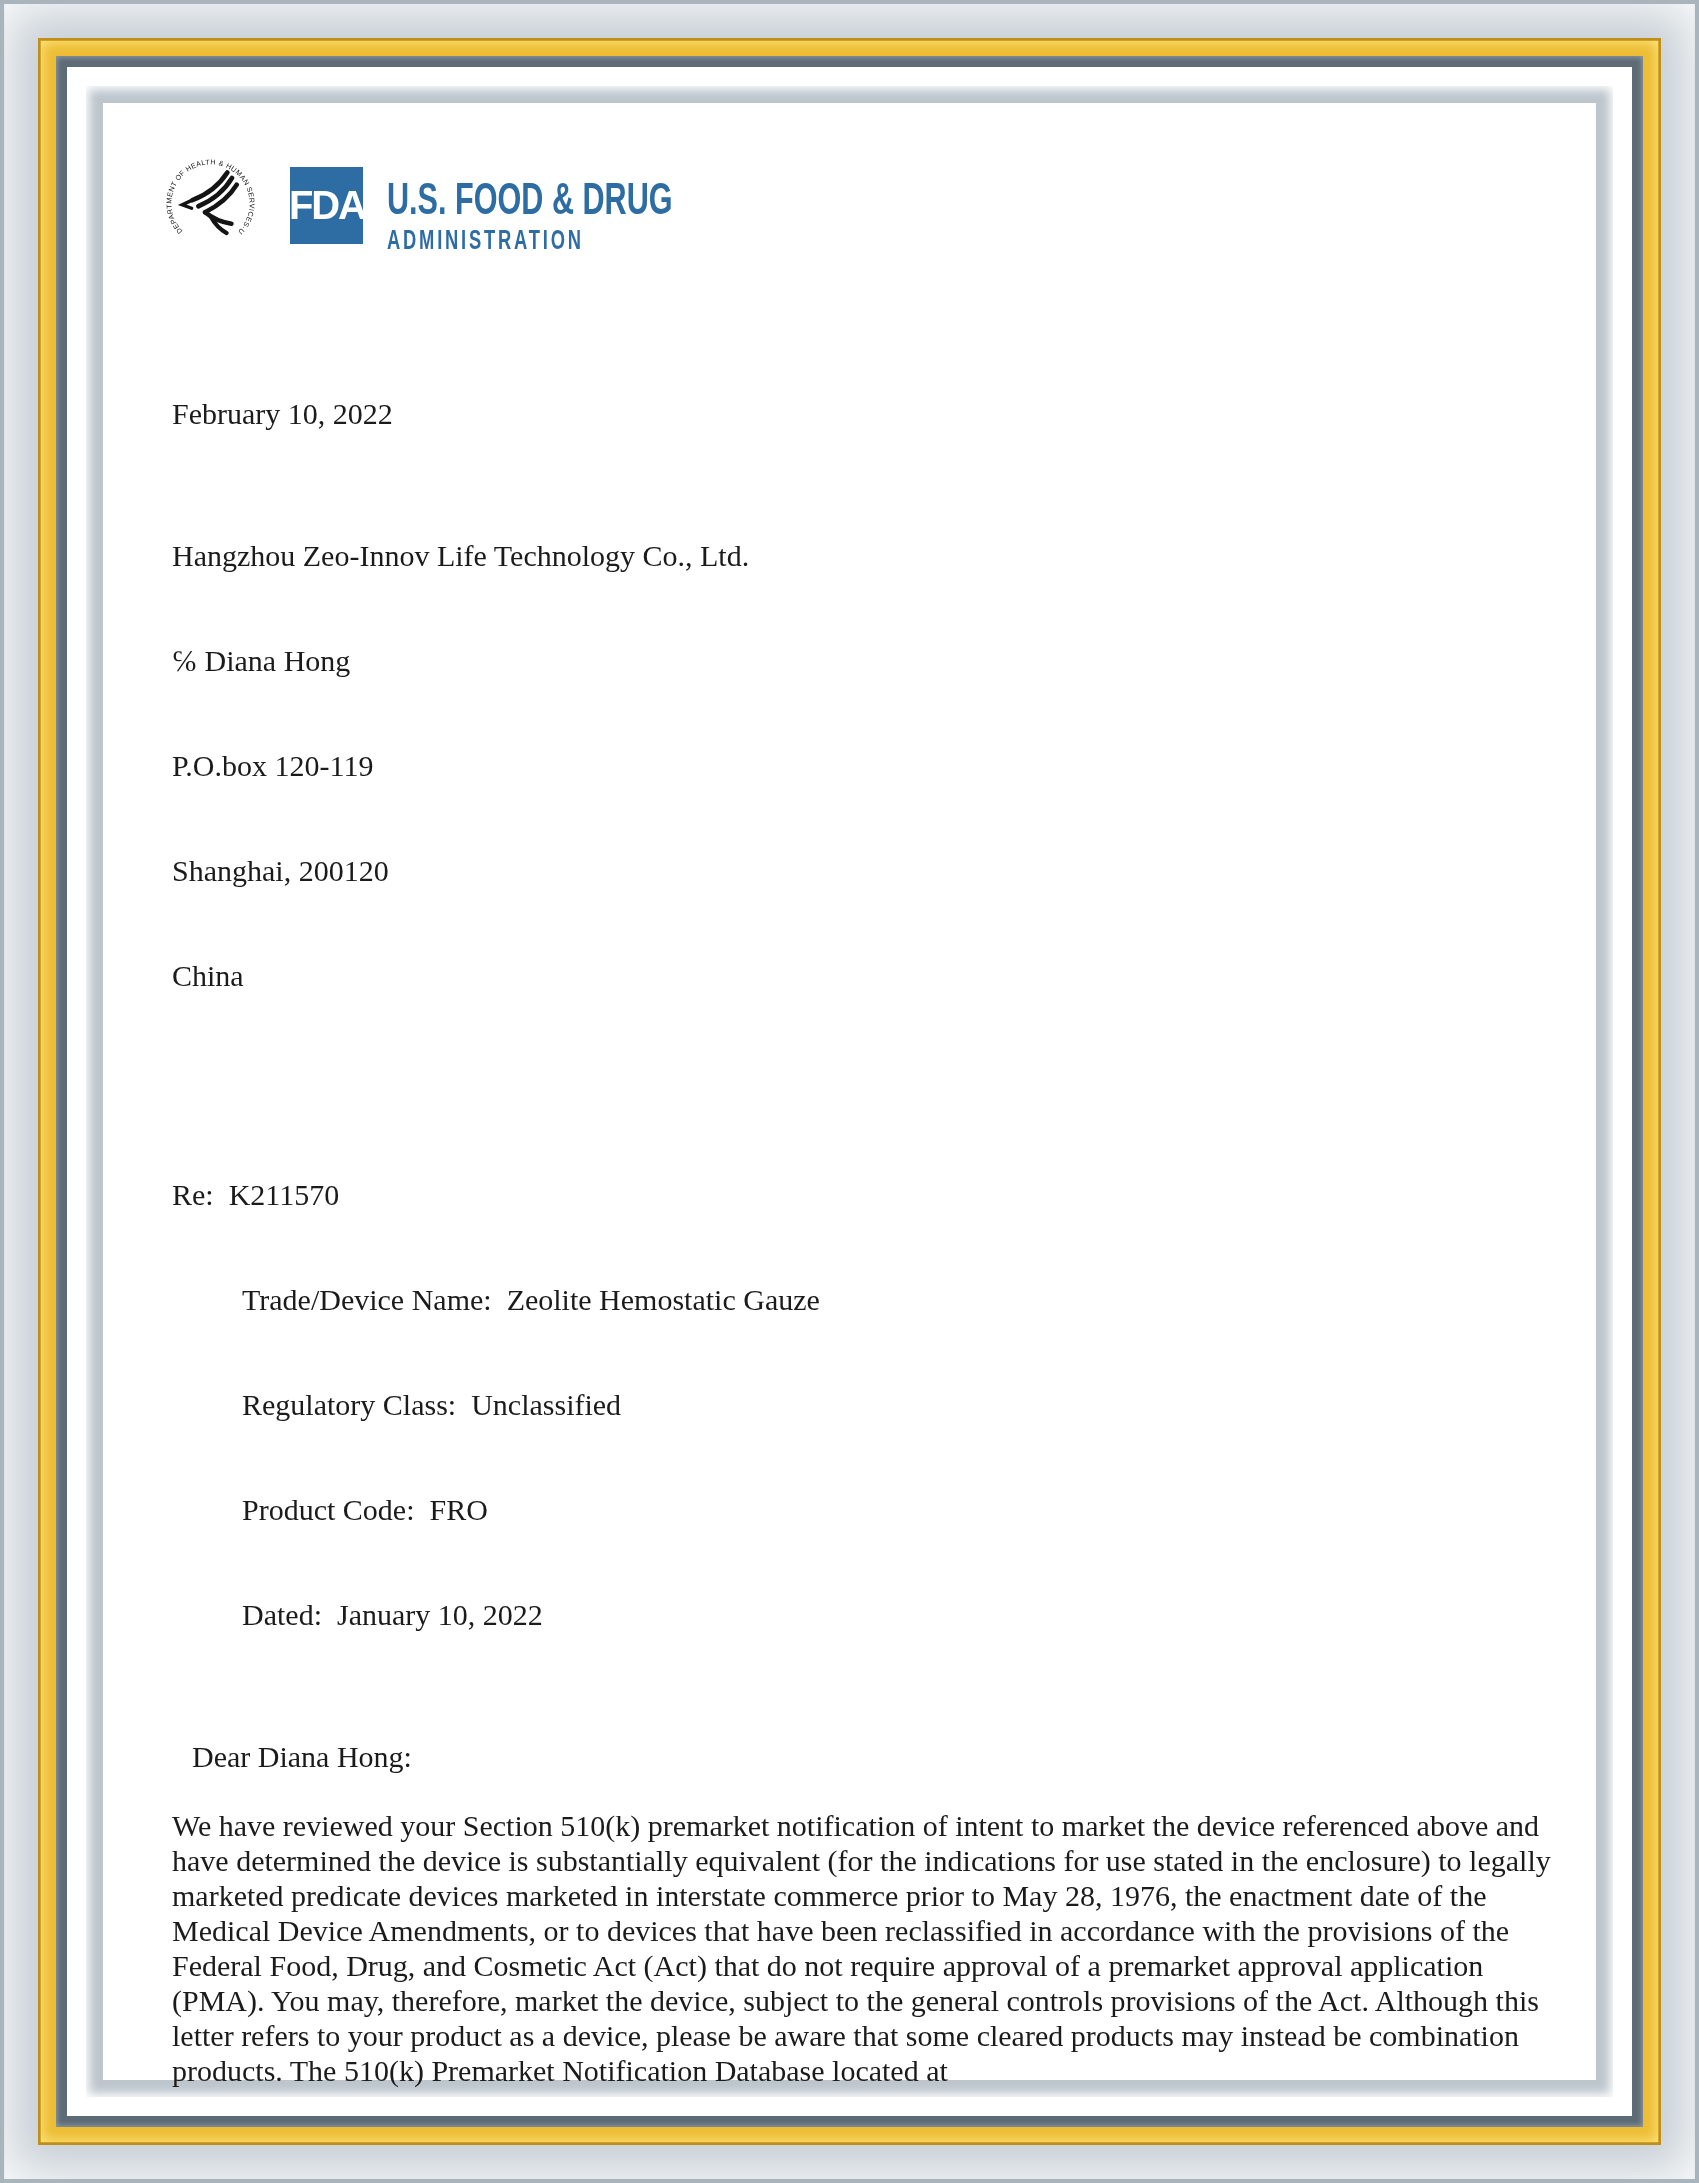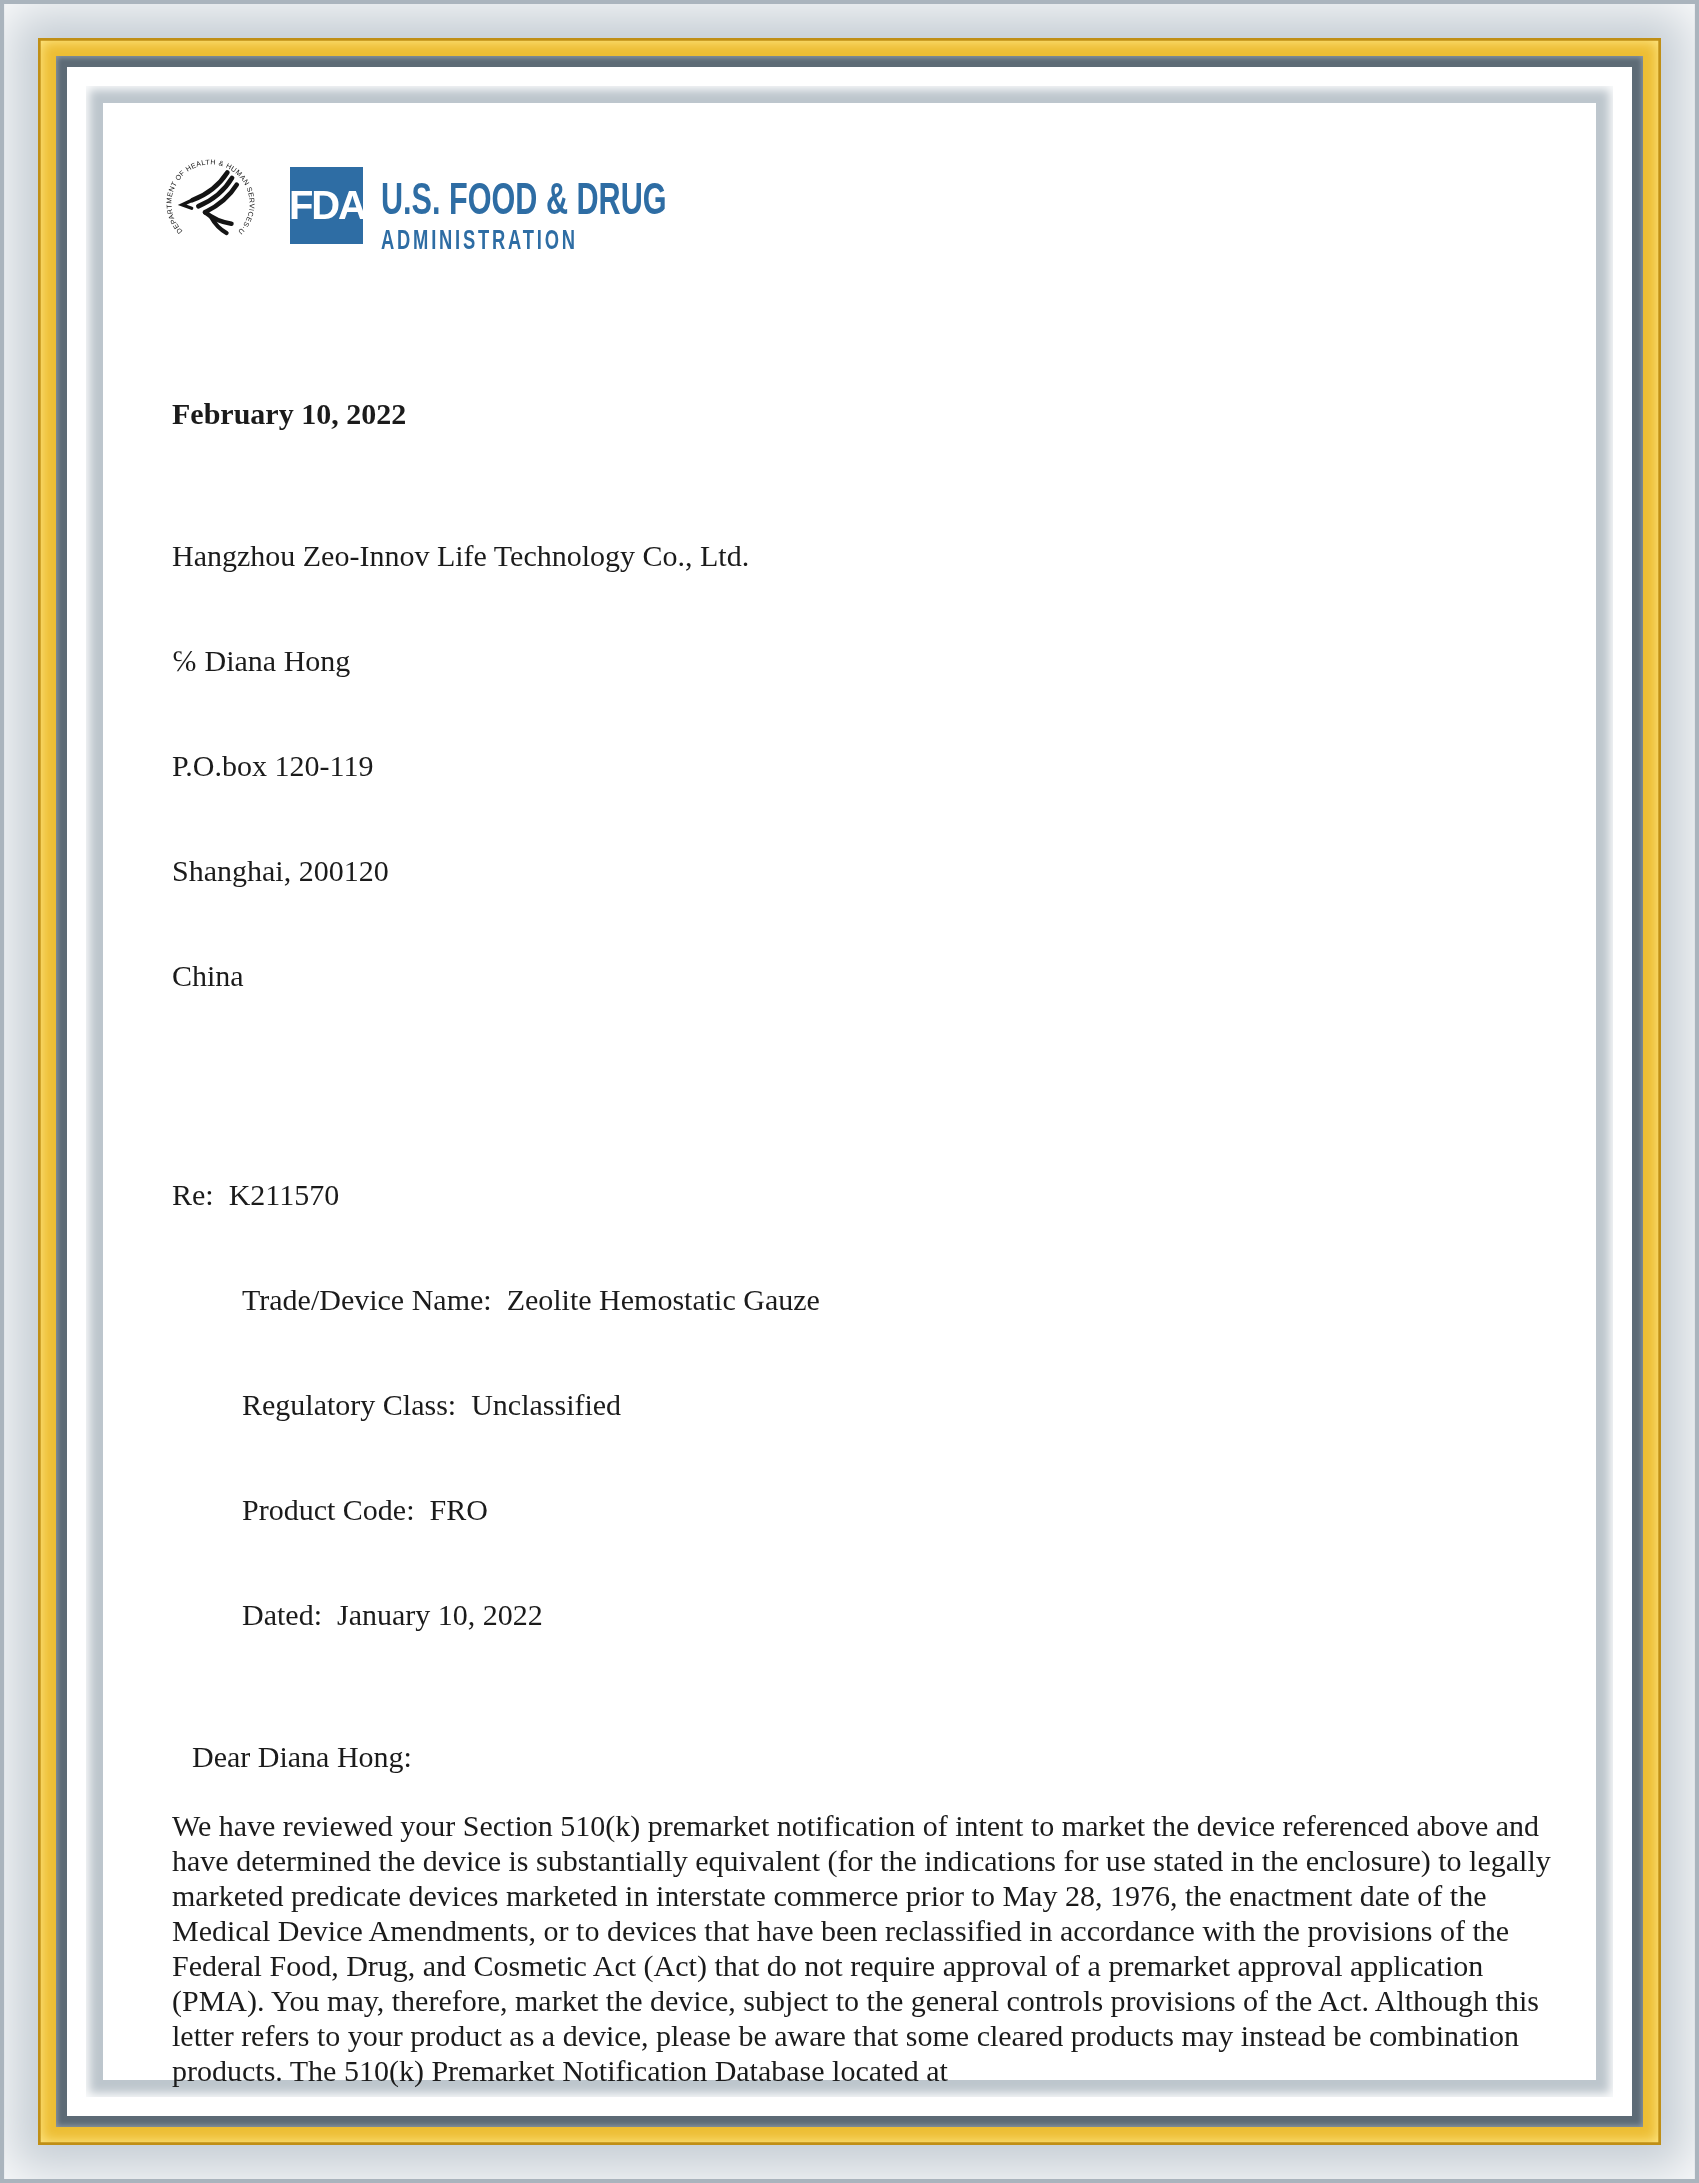--- a/index.html
+++ b/index.html
@@ -37,42 +37,42 @@
   .page{
     position:absolute; inset:103px;
     background:#ffffff;
     padding:52px 42px 0 69px;
     box-sizing:border-box;
     color:#1b1b1b;
   }
   
   .logo-row{display:flex;align-items:flex-start;gap:31px;margin-left:-9.6px;height:97px;}
   .seal{width:97px;height:97px;flex:0 0 auto;}
-  .fda-lockup{display:flex;gap:18px;margin-top:11.6px;}
+  .fda-lockup{display:flex;gap:24px;margin-top:11.6px;}
   .fda-box{
     width:73px;height:77px;background:#2e6da4;color:#ffffff;
     display:flex;align-items:center;justify-content:center;
     font-family:"Liberation Sans",sans-serif;font-weight:bold;
     font-size:40px;letter-spacing:-2.1px;
   }
   .titles{margin-top:9px;}
   .title-1{
     font-family:"Liberation Sans",sans-serif;font-weight:bold;color:#2e6da4;
     font-size:45px;line-height:45px;white-space:nowrap;
     transform:scaleX(0.68);transform-origin:left top;
   }
   .title-2{
     font-family:"Liberation Sans",sans-serif;font-weight:bold;color:#2e6da4;
     font-size:27px;line-height:27px;letter-spacing:4.1px;white-space:nowrap;
     margin-top:6.2px;
     transform:scaleX(0.68);transform-origin:left top;
   }
   
   .bodytext{font-size:30px;line-height:35px;white-space:pre-wrap;}
-  .date{margin-top:144px;font-weight:bold;}
+  .date{margin-top:144px;}
   .address{margin-top:37px;}
   .re-block{margin-top:44px;}
   .re-indent{margin-left:70px;}
   .salutation{margin-top:37px;margin-left:20px;}
   .para1{margin-top:34px;}
 </style>
 </head>
 <body>
 
 <div class="band band-silver-outer"></div>

